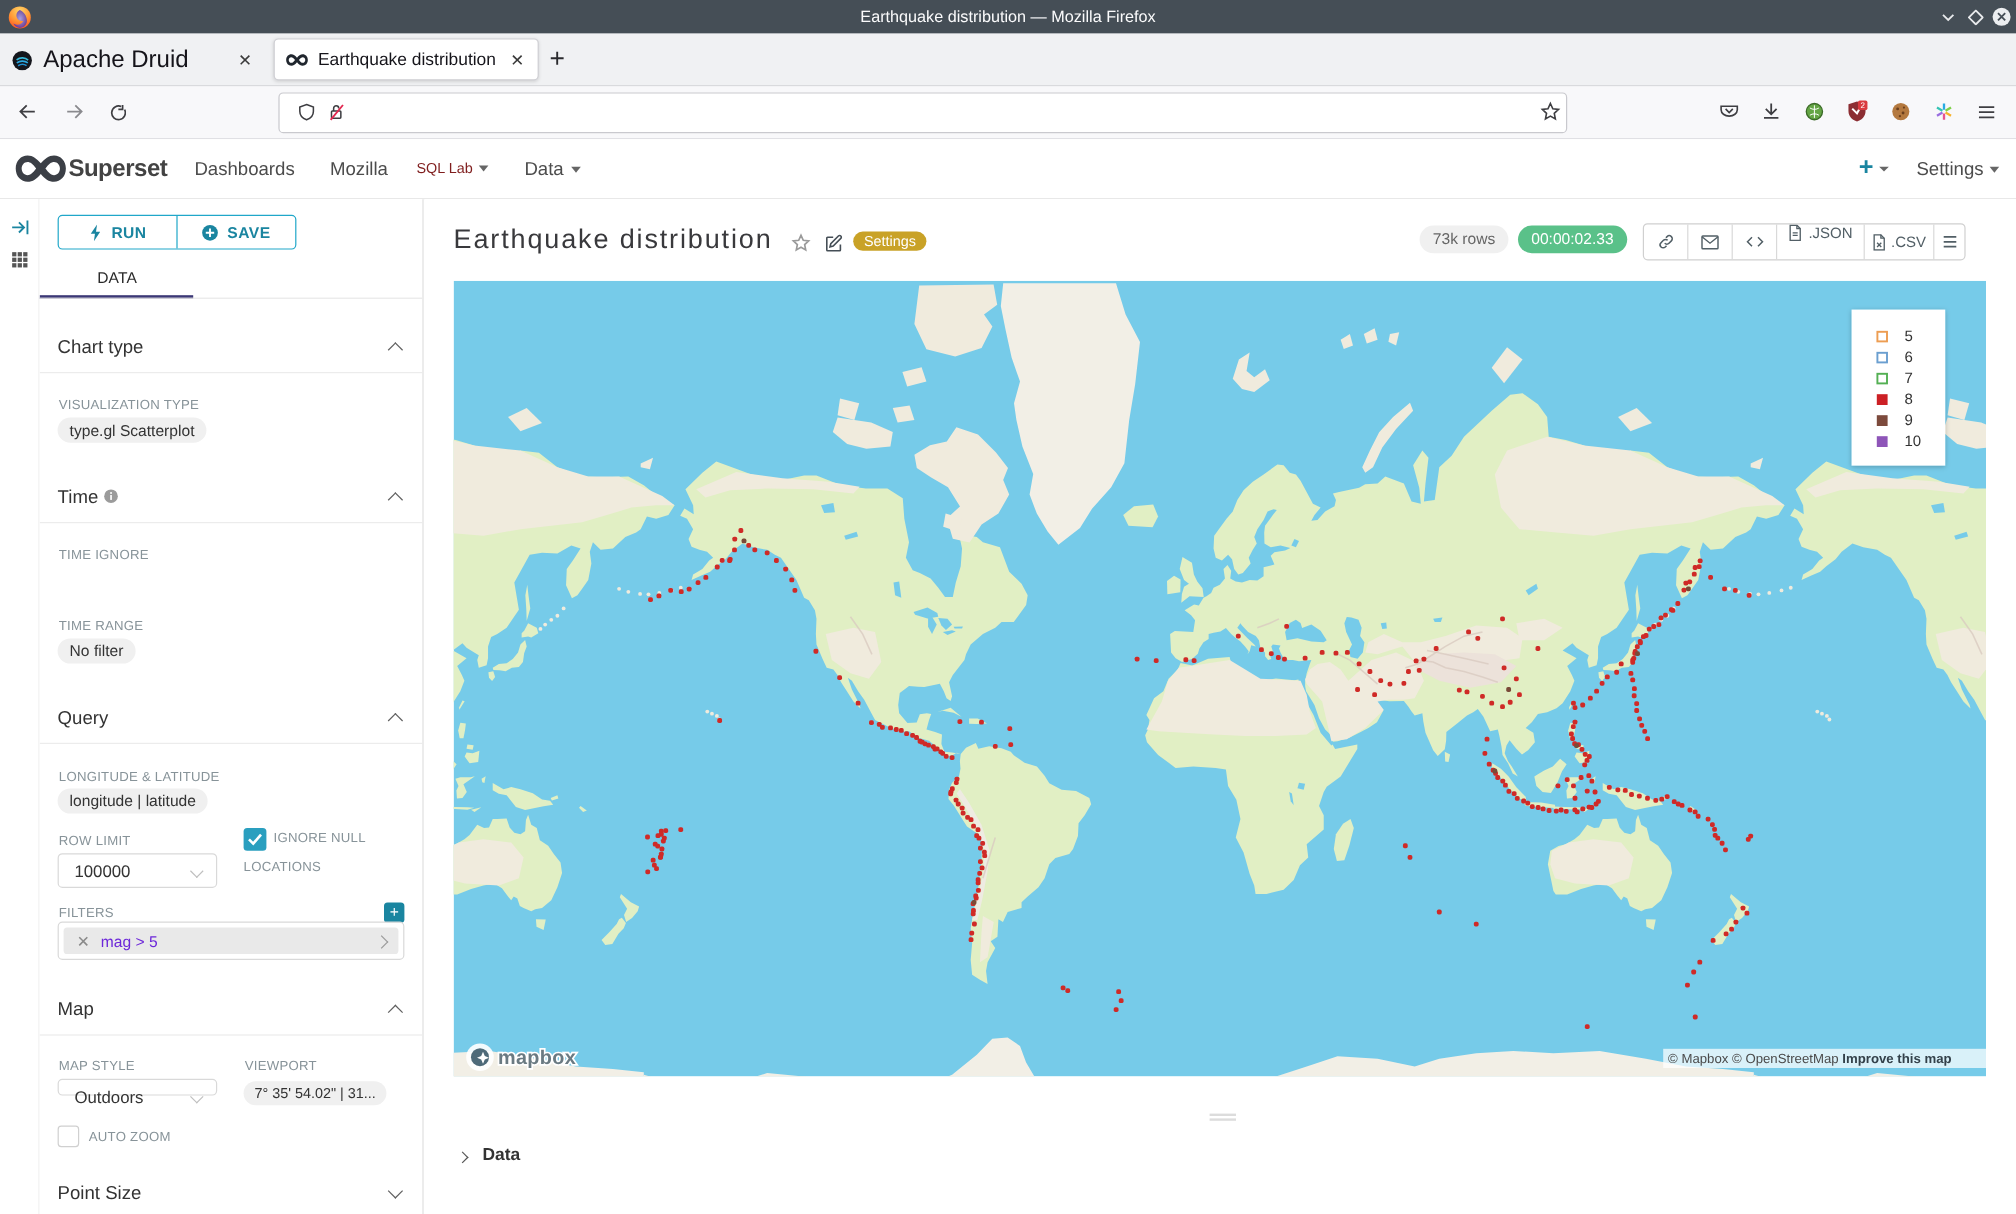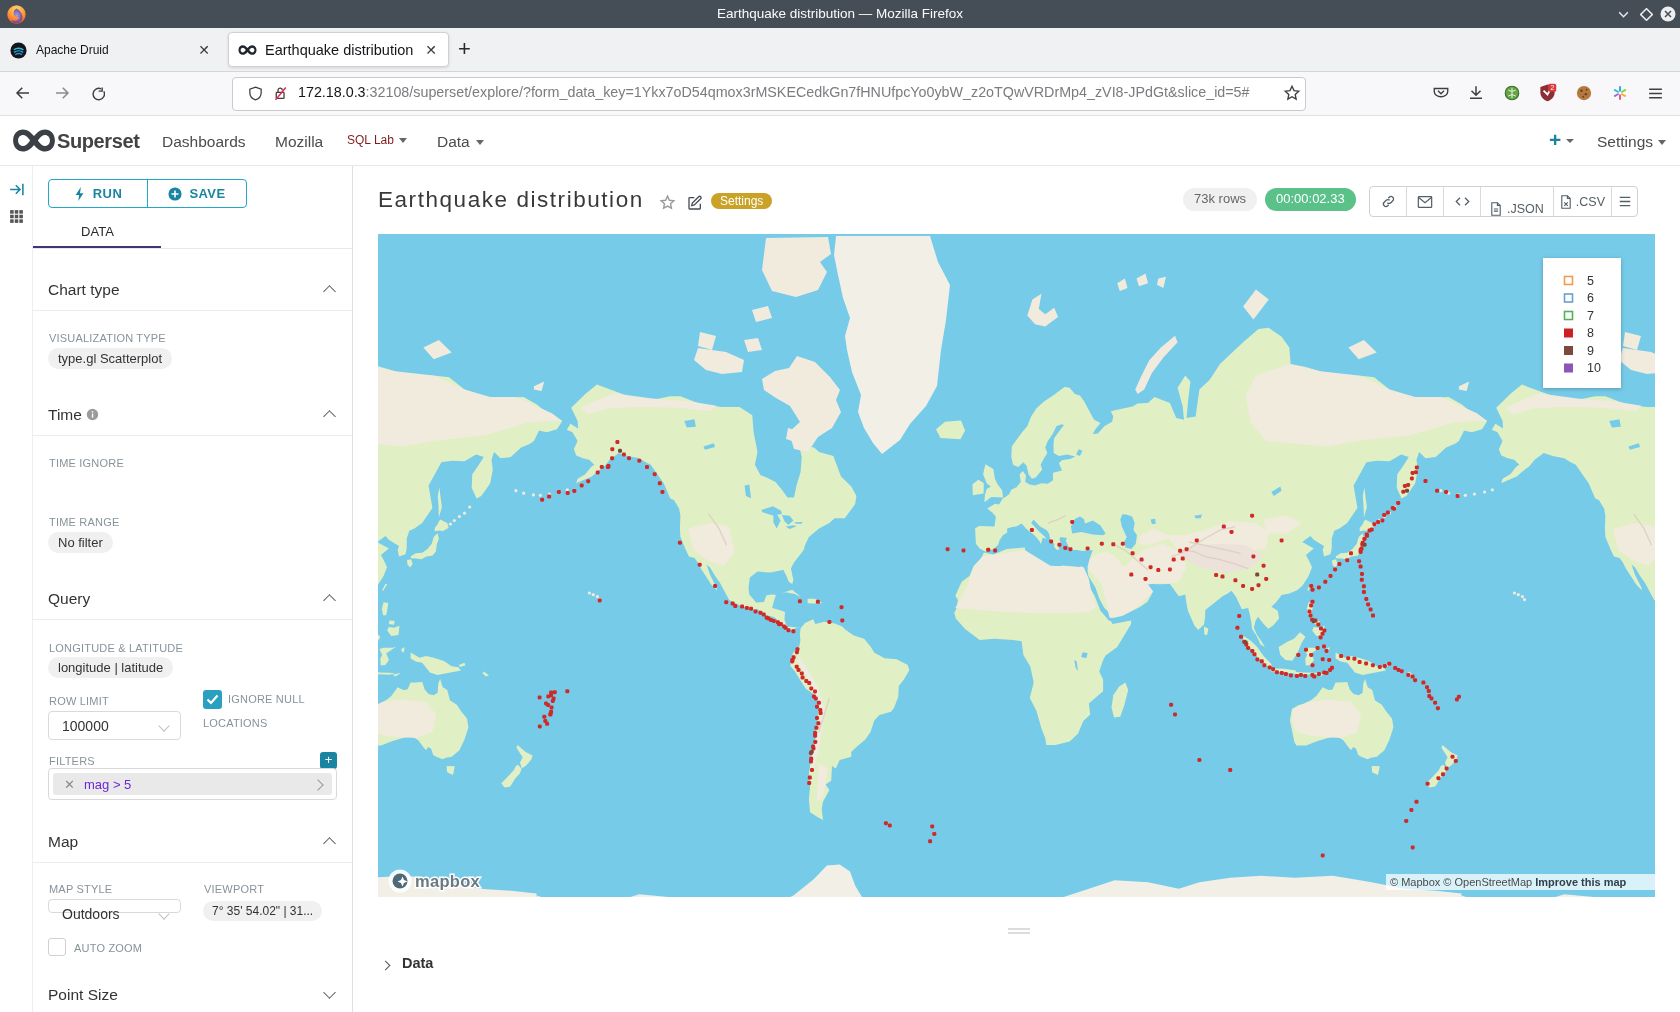--- a/index.html
+++ b/index.html
@@ -53,21 +53,21 @@
 <div id="tabbar">
  <div class="abs" style="left:8px;top:5px;width:212px;height:34px;display:flex;align-items:center">
   <svg style="margin-left:2px" width="17" height="17" viewBox="0 0 20 20">
         <circle cx="10" cy="10" r="9.5" fill="#14161c"></circle>
         <g fill="none" stroke-width="1.6">
           <path d="M4.5 9.2 C8 6.5 13 6.8 15.8 9.5" stroke="#37b8d8"></path>
           <path d="M4.7 12.2 C8 9.8 12.6 10 15.5 12.3" stroke="#2aa8e0"></path>
           <path d="M6 15 C8.8 13.2 12 13.3 14.3 15" stroke="#1f8fd0"></path>
         </g>
       </svg>
-  <span style="margin-left:9px;font-size:12px;color:#15141a">Apache Druid</span>
+  <span style="margin-left:9px;font-size:20px;color:#15141a">Apache Druid</span>
   <span style="margin-left:auto;margin-right:10px;color:#3a3a3a;font-size:14px">✕</span>
  </div>
  <div class="abs" style="left:228px;top:4px;width:221px;height:35px;background:#fff;border:1px solid #cfcfd4;border-radius:4px;box-shadow:0 1px 3px rgba(0,0,0,0.12);display:flex;align-items:center">
   <svg style="margin-left:9px" width="19" height="12" viewBox="0 0 40 24">
         <path d="M10 2 C5 2 1 6 1 12 s4 10 9 10 c4 0 7-2.5 10-6 3 3.5 6 6 10 6 c5 0 9-4 9-10 S35 2 30 2 c-4 0-7 2.5-10 6 C17 4.5 14 2 10 2 z M10 7 c2 0 4 1.5 6.5 5 C14 15.5 12 17 10 17 c-2.6 0-4.5-2.2-4.5-5 S7.4 7 10 7 z M30 7 c2.6 0 4.5 2.2 4.5 5 s-1.9 5-4.5 5 c-2 0-4-1.5-6.5-5 C26 8.5 28 7 30 7 z" fill="#20262e"></path>
       </svg>
   <span style="margin-left:8px;font-size:14.5px;color:#15141a">Earthquake distribution</span>
   <span style="margin-left:auto;margin-right:11px;color:#3a3a3a;font-size:14px">✕</span>
  </div>
  <div class="abs" style="left:458px;top:8px;font-size:22px;color:#2a2a2e;font-weight:300">+</div>
@@ -86,21 +86,20 @@
     </svg>
  <div class="abs" style="left:232px;top:5px;width:1074px;height:34px;background:#fff;border:1px solid #c9c9ce;border-radius:4px"></div>
  <svg class="abs" style="left:247px;top:13px" width="17" height="17" viewBox="0 0 24 24" fill="none" stroke="#3e3e42" stroke-width="1.8">
       <path d="M12 3l8 3v5c0 5-3.5 8.5-8 10-4.5-1.5-8-5-8-10V6z"></path>
     </svg>
  <svg class="abs" style="left:272px;top:13px" width="17" height="17" viewBox="0 0 24 24" fill="none" stroke="#3e3e42" stroke-width="1.8">
       <rect x="6" y="10.5" width="11" height="8.5" rx="1"></rect>
       <path d="M8.5 10.5V7.5a3 3 0 016 0"></path>
       <path d="M5 21L19.5 3.5" stroke="#e22850" stroke-width="2.2"></path>
     </svg>
- <div class="abs" style="left:298px;top:12px;font-size:14.3px;color:#15141a;width:985px;overflow:hidden;white-space:nowrap">172.18.0.3<span style="color:#7b7b80">:32108/superset/explore/?form_data_key=1Ykx7oD54qmox3rMSKECedkGn7fHNUfpcYo0ybW_z2oTQwVRDrMp4_zVI8-JPdGt&amp;slice_id=5#</span></div>
  <svg class="abs" style="left:1283px;top:12px" width="18" height="18" viewBox="0 0 24 24" fill="none" stroke="#3e3e42" stroke-width="1.8">
       <path d="M12 3l2.7 5.8 6.3.8-4.7 4.3 1.2 6.2-5.5-3.1-5.5 3.1 1.2-6.2L3 9.6l6.3-.8z"></path>
     </svg>
  <svg class="abs" style="left:1432px;top:12px" width="18" height="18" viewBox="0 0 24 24" fill="none" stroke="#3e3e42" stroke-width="1.8">
       <path d="M3 6h18v4a9 7 0 01-18 0z"></path>
       <path d="M8 9l4 4 4-4"></path>
     </svg>
  <svg class="abs" style="left:1467px;top:12px" width="18" height="18" viewBox="0 0 24 24" fill="none" stroke="#3e3e42" stroke-width="2">
       <path d="M12 3v12M6 9l6 6 6-6"></path>
       <path d="M4 19h16"></path>
@@ -266,21 +265,21 @@
         <svg width="16" height="14" viewBox="0 0 24 20" fill="none" stroke="#525f66" stroke-width="1.8">
           <rect x="2" y="2" width="20" height="16" rx="1"></rect>
           <path d="M2 3l10 8L22 3"></path>
         </svg>
       </div>
    <div style="width:37px;display:flex;align-items:center;justify-content:center;border-right:1px solid #d9d9d9">
         <svg width="15" height="13" viewBox="0 0 24 20" fill="none" stroke="#525f66" stroke-width="2">
           <path d="M8 4l-6 6 6 6M16 4l6 6-6 6"></path>
         </svg>
       </div>
-   <div style="padding:0 9px;display:flex;align-items:flex-end;border-right:1px solid #d9d9d9;color:#525f66;font-size:12.5px"><svg width="12" height="14" viewBox="0 0 16 20" fill="none" stroke="#525f66" stroke-width="1.6" style="margin-right:5px">
+   <div style="padding:0 9px;display:flex;align-items:flex-start;border-right:1px solid #d9d9d9;color:#525f66;font-size:12.5px"><svg width="12" height="14" viewBox="0 0 16 20" fill="none" stroke="#525f66" stroke-width="1.6" style="margin-right:5px">
           <path d="M2 1h8l4 4v14H2z"></path>
           <path d="M10 1v4h4"></path>
           <path d="M5 10h6M5 13h6"></path>
         </svg>.JSON</div>
    <div style="padding:0 6px;display:flex;align-items:center;border-right:1px solid #d9d9d9;color:#525f66;font-size:12.5px"><svg width="12" height="14" viewBox="0 0 16 20" fill="none" stroke="#525f66" stroke-width="1.6" style="margin-right:4px">
           <path d="M2 1h8l4 4v14H2z"></path>
           <path d="M10 1v4h4"></path>
           <path d="M5.5 10.5l5 5M10.5 10.5l-5 5"></path>
         </svg>.CSV</div>
    <div style="width:25px;display:flex;align-items:center;justify-content:center">

